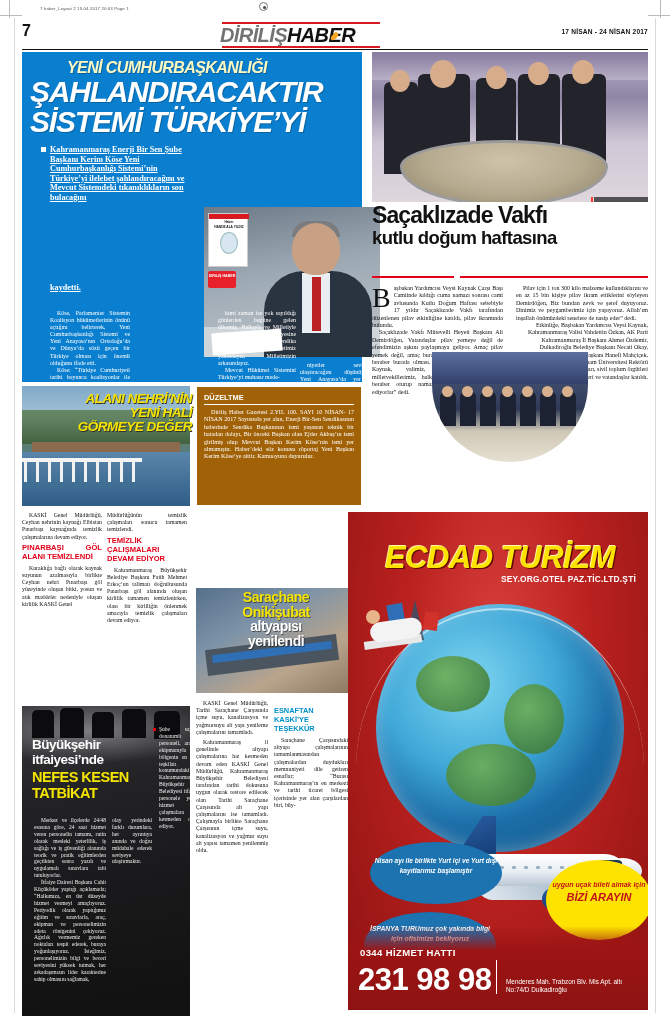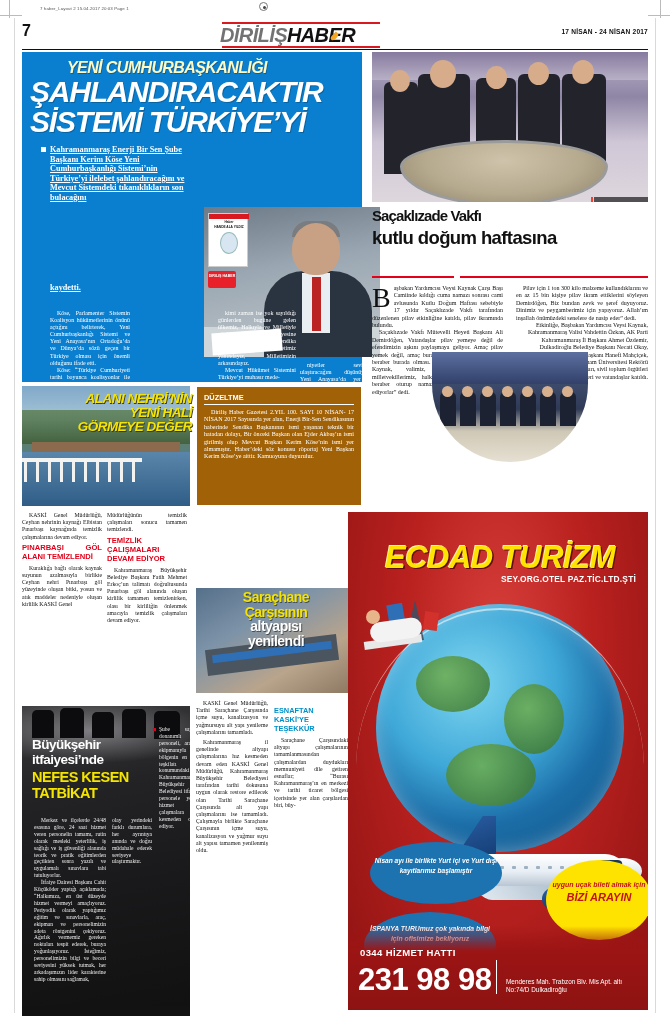--- a/index.html
+++ b/index.html
@@ -254,21 +254,21 @@
   .rp-man { position:absolute; background:#23232c; border-radius:6px 6px 0 0; }
   .rp-head { position:absolute; border-radius:50%; background:#d6ac8b; }
   .photo-cap { position:absolute; left:222px; top:145px; width:72px;
     background:rgba(28,28,30,.72); padding:4px 5px 5px 5px; }
   .photo-cap p { font-family:"Liberation Serif",serif; font-size:5.2px; line-height:6.4px;
     color:#ffffff; text-decoration:underline; }
   .pc-bar { position:absolute; left:-3px; top:0; width:1.6px; height:100%; background:#ff3b30; }
 
   
   .rhead { position:absolute; left:372px; top:204px; width:276px; }
-  .rh1 { font-family:"Liberation Sans",sans-serif; font-weight:bold; font-size:15px;
+  .rh1 { font-family:"Liberation Sans",sans-serif; font-weight:bold; font-size:23px;
     line-height:23px; letter-spacing:-0.9px; color:#111; }
   .rh2 { font-family:"Liberation Sans",sans-serif; font-weight:bold; font-size:18.5px;
     line-height:20px; letter-spacing:-0.6px; color:#111; margin-top:1px; }
   .rh3 { font-family:"Liberation Sans",sans-serif; font-weight:bold; font-size:21px;
     line-height:22px; letter-spacing:-0.7px; color:#111; margin-top:1px; }
   .rh-rule { position:absolute; left:0; top:72px; width:276px; height:2.4px; background:#e2001a; }
   .rh-gap { position:absolute; left:82px; top:72px; width:6px; height:2.4px; background:#ffffff; }
 
   
   .rb1 { position:absolute; left:372px; top:285px; width:131px;
@@ -402,21 +402,21 @@
     <div class="redsub">TEMİZLİK ÇALIŞMALARI DEVAM EDİYOR</div>
     <p style="text-indent:7px">Kahramanmaraş Büyükşehir Belediye Başkanı Fatih Mehmet Erkoç’un talimatı doğrultusunda Pınarbaşı göl alanında oluşan kirlilik tamamen temizlenirken, olası bir kirliliğin önlenmek amacıyla temizlik çalışmaları devam ediyor.</p>
   </div>
 
   <div class="sarac-img">
     <div class="si-trench"></div>
     <div class="si-pipe"></div>
   </div>
   <div class="sarac-hl">
     <div class="sh-y">Saraçhane</div>
-    <div class="sh-y">Çarşısının</div>
+    <div class="sh-y">Onikişubat</div>
     <div class="sh-w">altyapısı</div>
     <div class="sh-w">yenilendi</div>
   </div>
   <div class="sarac-b1">
     <p style="text-indent:7px">KASKİ Genel Müdürlüğü, Tarihi Saraçhane Çarşısında içme suyu, kanalizasyon ve yağmursuyu alt yapı yenileme çalışmalarını tamamladı.</p>
     <p style="text-indent:7px;margin-top:3px">Kahramanmaraş il genelinde altyapı çalışmalarına hız kesmeden devam eden KASKİ Genel Müdürlüğü, Kahramanmaraş Büyükşehir Belediyesi tarafından tarihi dokusuna uygun olarak restore edilecek olan Tarihi Saraçhane Çarşısında alt yapı çalışmalarını ise tamamladı. Çalışmayla birlikte Saraçhane Çarşısının içme suyu, kanalizasyon ve yağmur suyu alt yapısı tamamen yenilenmiş oldu.</p>
   </div>
   <div class="sarac-b2">
     <div class="tealsub">ESNAFTAN KASKİ’YE TEŞEKKÜR</div>
     <p style="text-indent:7px">Saraçhane Çarşısındaki altyapı çalışmalarının tamamlanmasından çalışmalardan duydukları memnuniyeti dile getiren esnaflar; “Burası Kahramanmaraş’ın en merkezi ve tarihi ticaret bölgesi içerisinde yer alan çarşılardan biri, büy-</p>

